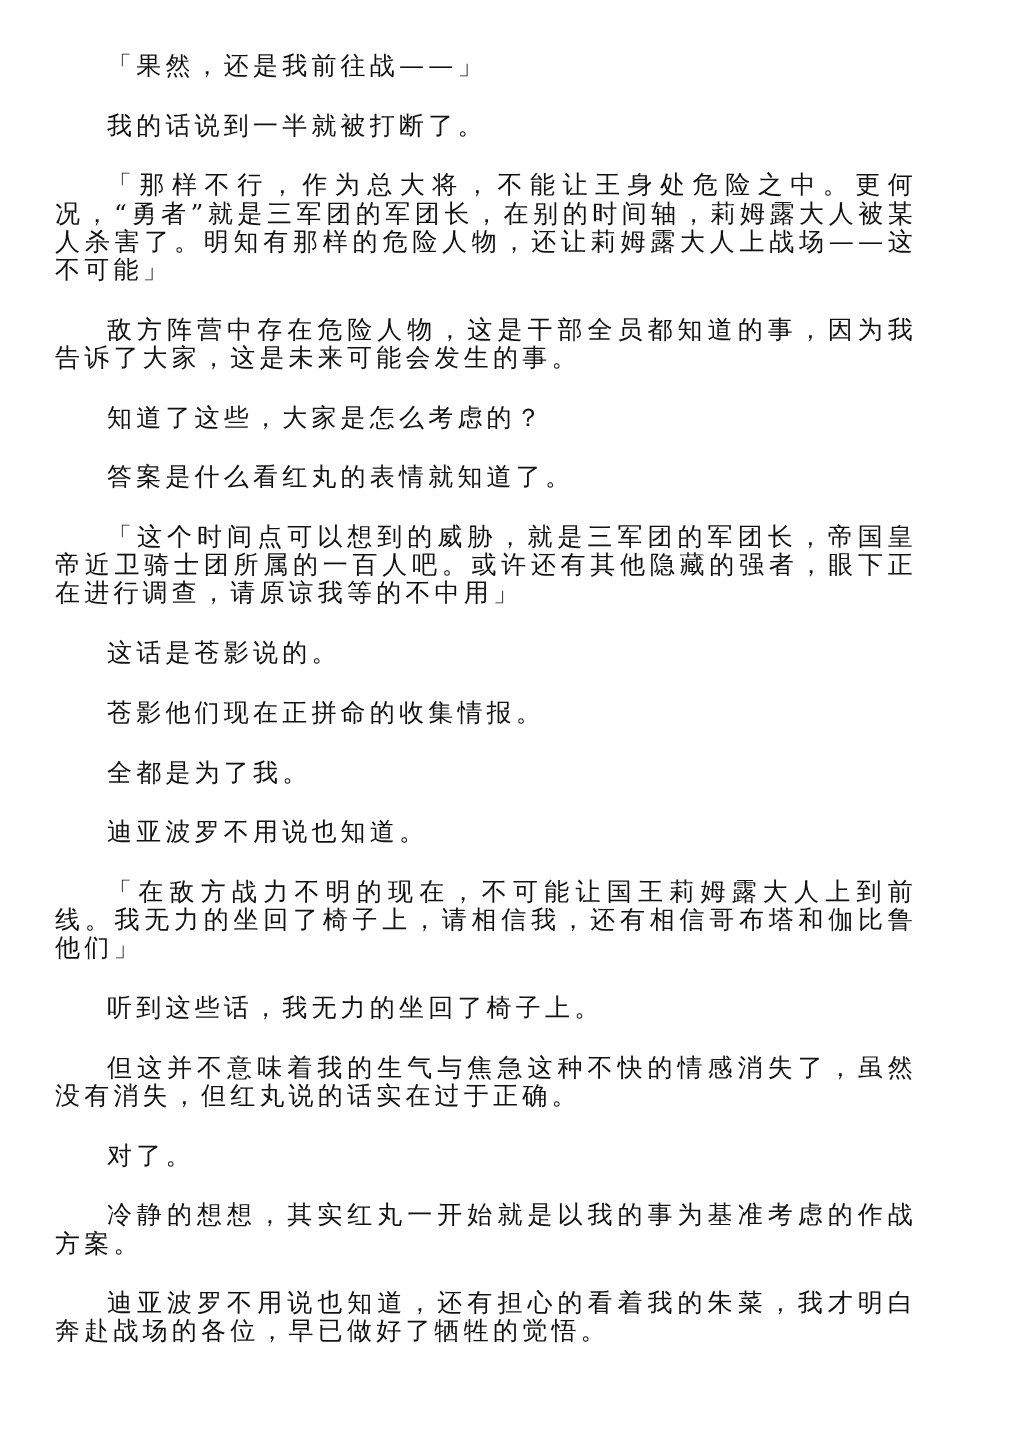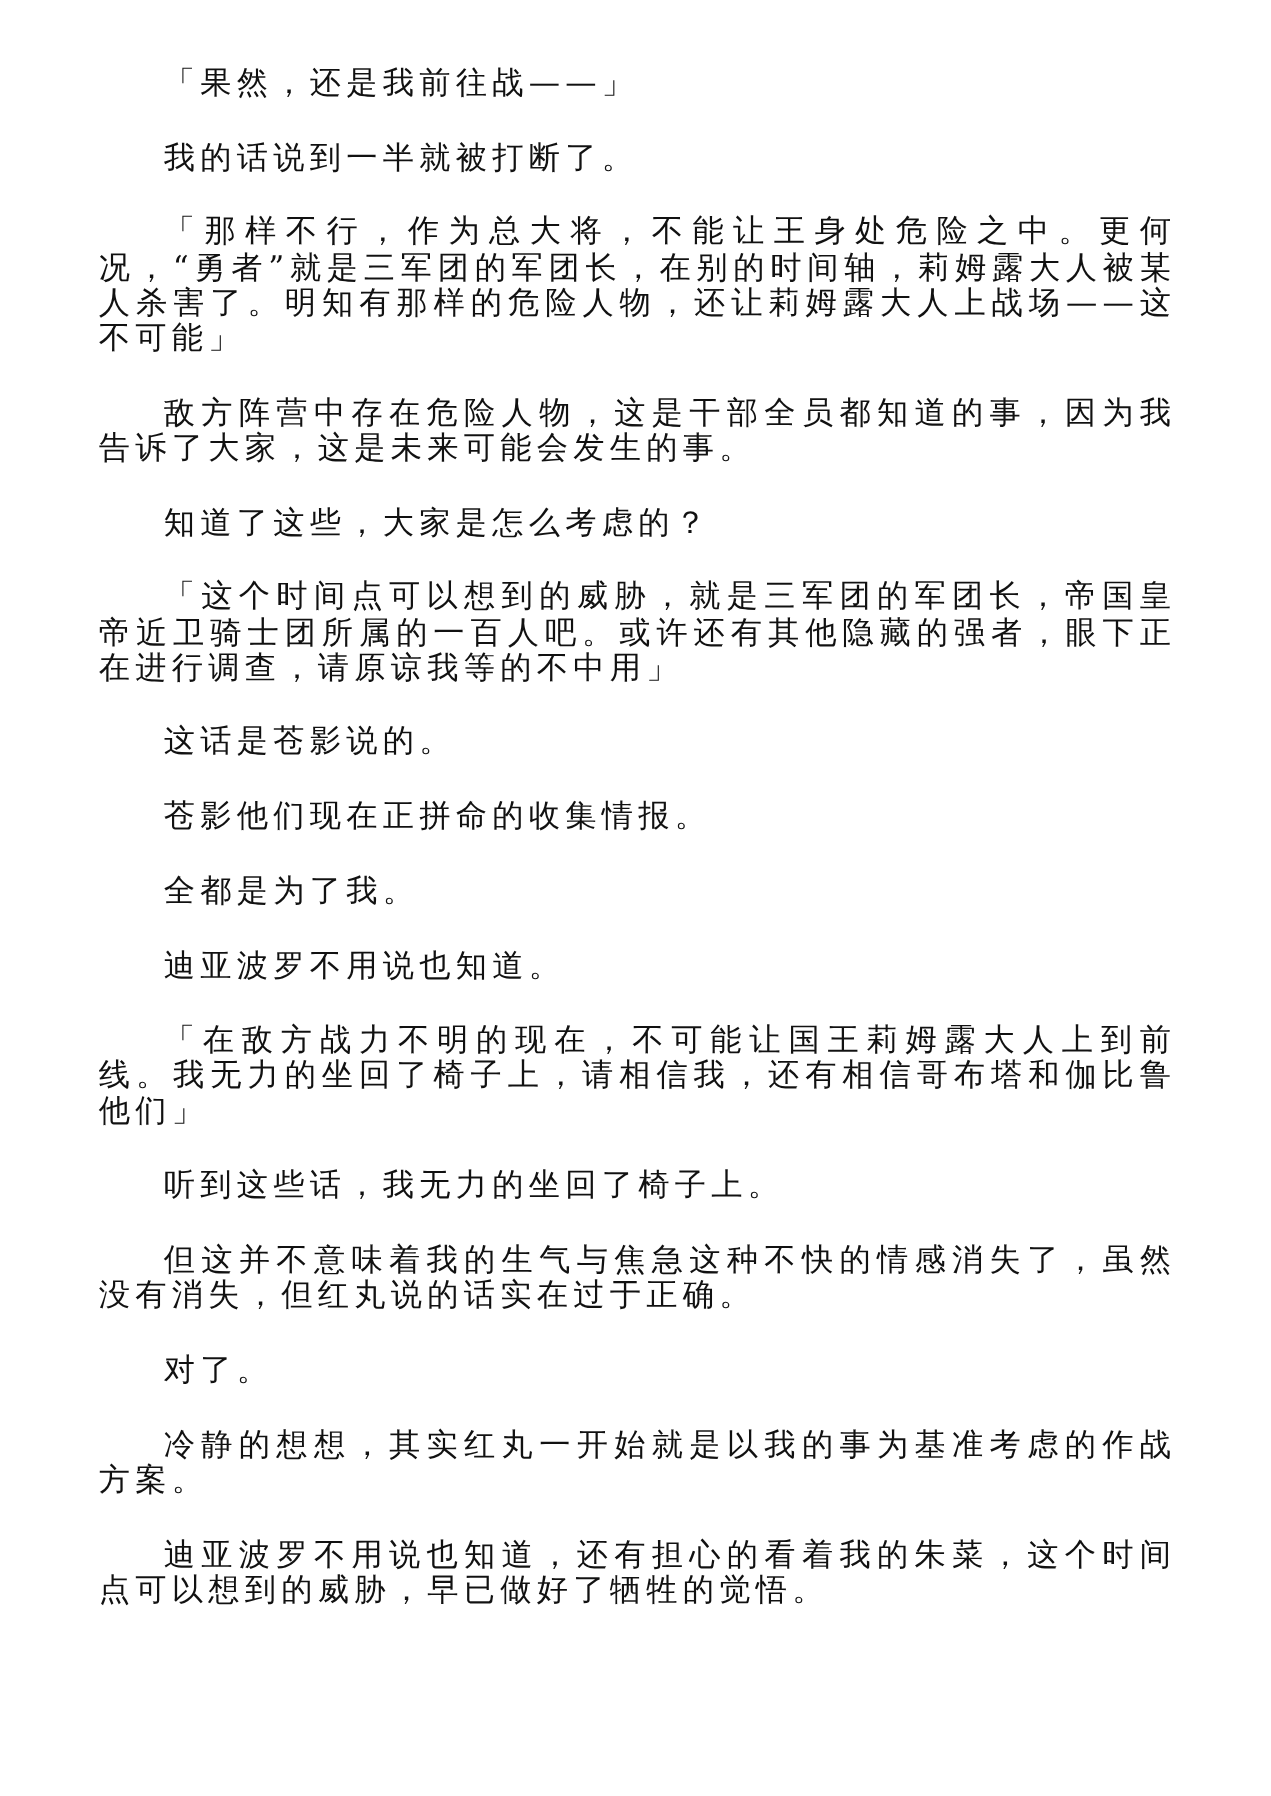--- a/index.html
+++ b/index.html
@@ -6,21 +6,21 @@
   body {
     width: 1017px;
     height: 1437px;
     position: relative;
     overflow: hidden;
     font-family: "DejaVu Serif", "Liberation Serif", serif;
     color: #111111;
   }
   .page {
     position: absolute;
-    left: 79px;
+    left: 55px;
     top: 52px;
     width: 862px;
   }
   .para {
     margin: 0 0 31.5px 0;
     font-size: 25px;
     line-height: 28.2px;
     text-indent: 52px;
     letter-spacing: 4.2px;
     text-align: justify;
@@ -30,24 +30,25 @@
 </style>
 </head>
 <body>
 
 <div class="page">
   <p class="para">「果然，还是我前往战——」</p>
   <p class="para">我的话说到一半就被打断了。</p>
   <p class="para">「那样不行，作为总大将，不能让王身处危险之中。更何况，“勇者”就是三军团的军团长，在别的时间轴，莉姆露大人被某人杀害了。明知有那样的危险人物，还让莉姆露大人上战场——这不可能」</p>
   <p class="para">敌方阵营中存在危险人物，这是干部全员都知道的事，因为我告诉了大家，这是未来可能会发生的事。</p>
   <p class="para">知道了这些，大家是怎么考虑的？</p>
+  <p class="para">答案是什么看红丸的表情就知道了。</p>
   <p class="para">「这个时间点可以想到的威胁，就是三军团的军团长，帝国皇帝近卫骑士团所属的一百人吧。或许还有其他隐藏的强者，眼下正在进行调查，请原谅我等的不中用」</p>
   <p class="para">这话是苍影说的。</p>
   <p class="para">苍影他们现在正拼命的收集情报。</p>
   <p class="para">全都是为了我。</p>
   <p class="para">迪亚波罗不用说也知道。</p>
   <p class="para">「在敌方战力不明的现在，不可能让国王莉姆露大人上到前线。我无力的坐回了椅子上，请相信我，还有相信哥布塔和伽比鲁他们」</p>
   <p class="para">听到这些话，我无力的坐回了椅子上。</p>
   <p class="para">但这并不意味着我的生气与焦急这种不快的情感消失了，虽然没有消失，但红丸说的话实在过于正确。</p>
   <p class="para">对了。</p>
   <p class="para">冷静的想想，其实红丸一开始就是以我的事为基准考虑的作战方案。</p>
-  <p class="para">迪亚波罗不用说也知道，还有担心的看着我的朱菜，这个时间点可以想到的威胁，早已做好了牺牲的觉悟。</p>
+  <p class="para">迪亚波罗不用说也知道，还有担心的看着我的朱菜，我才明白奔赴战场的各位，早已做好了牺牲的觉悟。</p>
 </div>
 
 </body></html>

